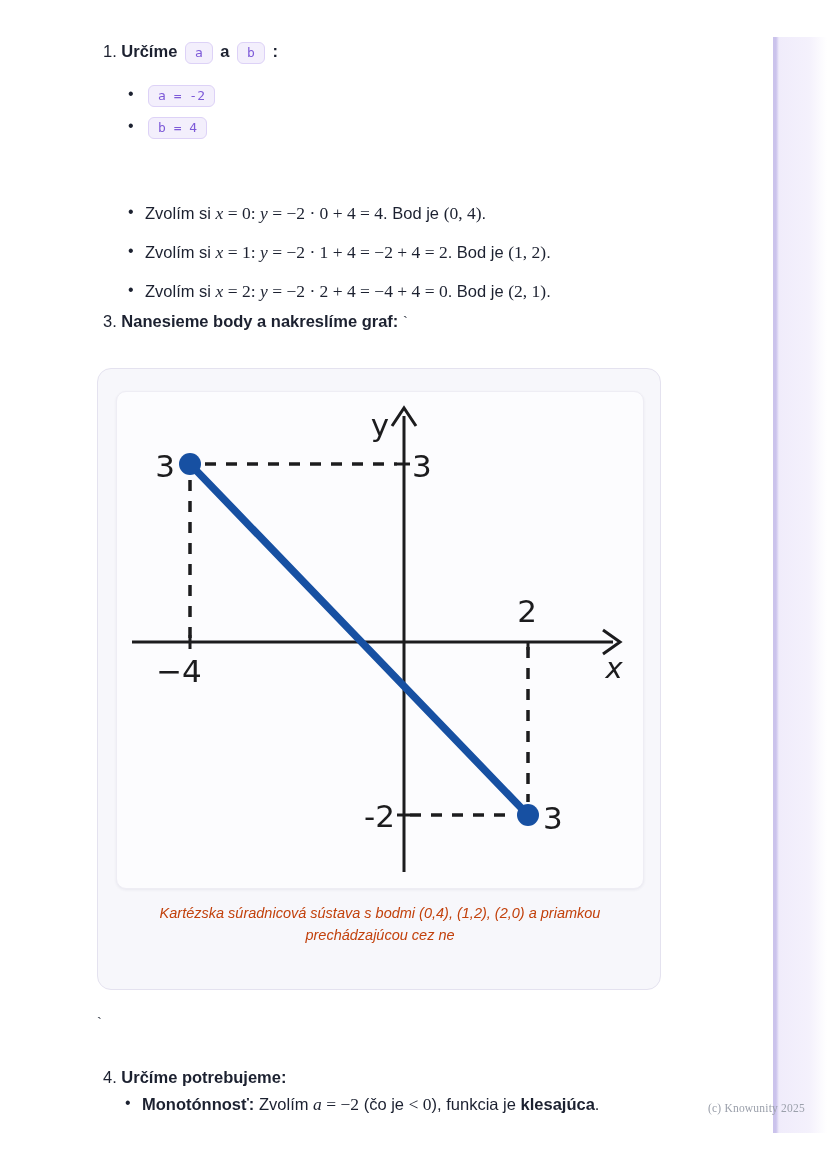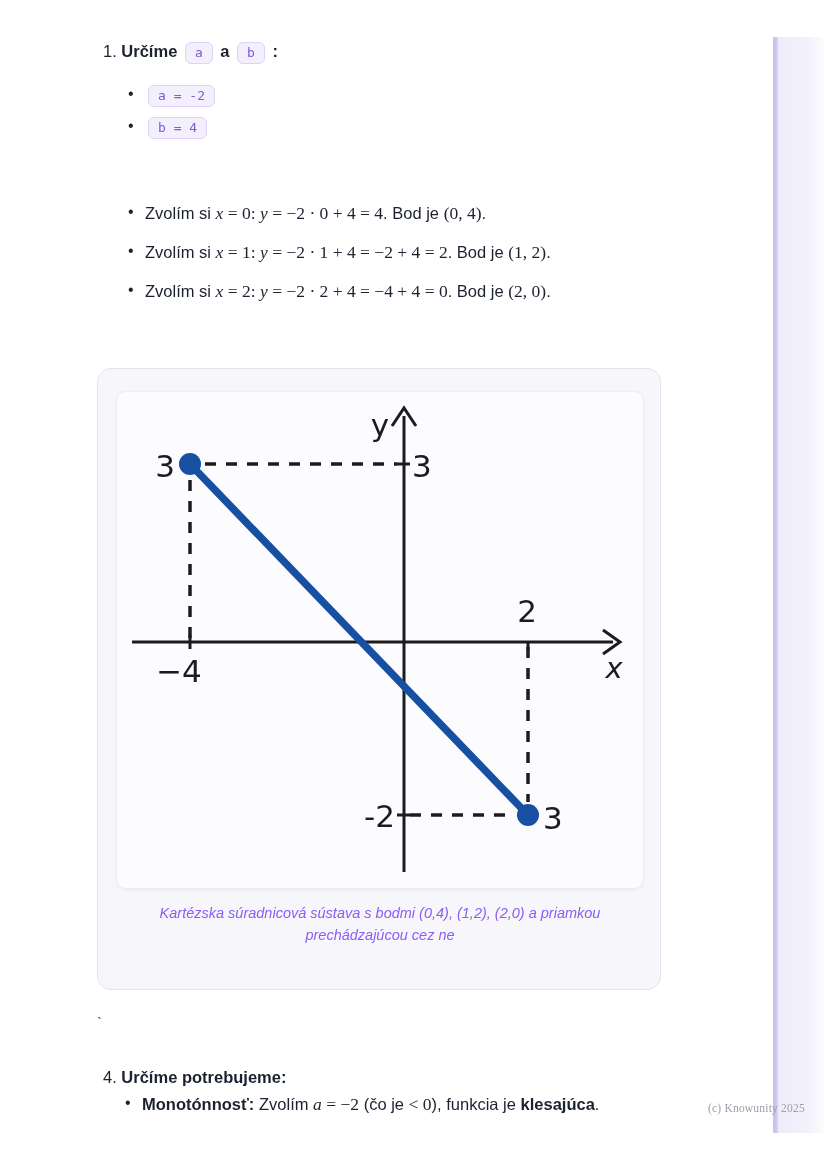--- a/index.html
+++ b/index.html
@@ -26,21 +26,21 @@
     position:absolute; left:72px; top:368px; width:564px; height:622px;
     background:#f7f7fb; border:1px solid #e4e2ef; border-radius:14px;
   }
   .fig-inner {
     position:absolute; left:18px; top:22px; width:528px; height:498px;
     background:#fcfcfe; border:1px solid #eeedf4; border-radius:10px;
     box-shadow:0 1px 3px rgba(40,40,80,0.07);
   }
   .fig-caption {
     position:absolute; top:533px; left:22px; width:520px;
-    text-align:center; color:#8b5cf6; font-style:italic; font-size:14.5px;
+    text-align:center; color:#c2410c; font-style:italic; font-size:14.5px;
     line-height:1.55;
   }
   .stray-tick { color:#343a46; font-size:15px; }
   .footer-copy {
     position:absolute; left:683px; top:1102px; color:#9ba0ab; font-size:11.5px;
     z-index:3; letter-spacing:0.2px;font-family:Liberation Serif, serif;
   }
   .scroll-strip {
     position:absolute; left:748px; top:37px; width:54px; height:1096px; z-index:1;
     background:linear-gradient(to right,
@@ -75,23 +75,28 @@
   <div class="bullet-row" style="left:103px; top:203px;">
     <span class="dot">•</span>
     <span><span>Zvolím si </span><span class="mvar">x</span><span class="math"> = 0: </span><span class="mvar">y</span><span class="math"> = −2 · 0 + 4 = 4</span><span>. Bod je </span><span class="math">(0, 4)</span><span>.</span></span>
   </div>
   <div class="bullet-row" style="left:103px; top:242px;">
     <span class="dot">•</span>
     <span><span>Zvolím si </span><span class="mvar">x</span><span class="math"> = 1: </span><span class="mvar">y</span><span class="math"> = −2 · 1 + 4 = −2 + 4 = 2</span><span>. Bod je </span><span class="math">(1, 2)</span><span>.</span></span>
   </div>
   <div class="bullet-row" style="left:103px; top:281px;">
     <span class="dot">•</span>
-    <span><span>Zvolím si </span><span class="mvar">x</span><span class="math"> = 2: </span><span class="mvar">y</span><span class="math"> = −2 · 2 + 4 = −4 + 4 = 0</span><span>. Bod je </span><span class="math">(2, 0)</span><span>.</span></span>
+    <span><span>Zvolím si </span><span class="mvar">x</span><span class="math"> = 2: </span><span class="mvar">y</span><span class="math"> = −2 · 2 + 4 = −4 + 4 = 0</span><span>. Bod je </span><span class="math">(2, 1)</span><span>.</span></span>
   </div>
 
+  <div class="abs title-row" style="left:78px; top:312px;">
+    <span class="num">3.</span>
+    <span class="bold">Nanesieme body a nakreslíme graf:</span>
+    <span class="stray-tick">`</span>
+  </div>
 
   <div class="fig-card">
     <div class="fig-inner">
       <svg width="528" height="498" viewBox="0 0 528 498">
 
         <line x1="287" y1="24" x2="287" y2="480" stroke="#1c1c1e" stroke-width="3"></line>
         <polyline points="275,34 287,16 299,34" fill="none" stroke="#1c1c1e" stroke-width="3"></polyline>
         <line x1="15" y1="250" x2="496" y2="250" stroke="#1c1c1e" stroke-width="3"></line>
         <polyline points="486,238 503,250 486,262" fill="none" stroke="#1c1c1e" stroke-width="3"></polyline>
 

